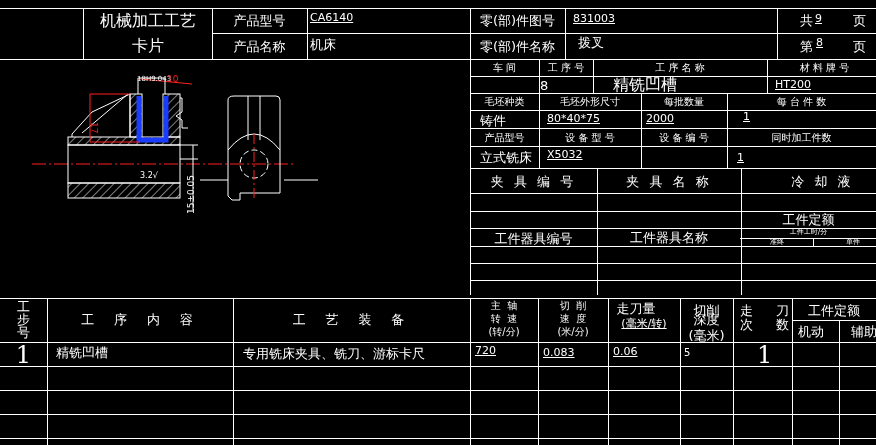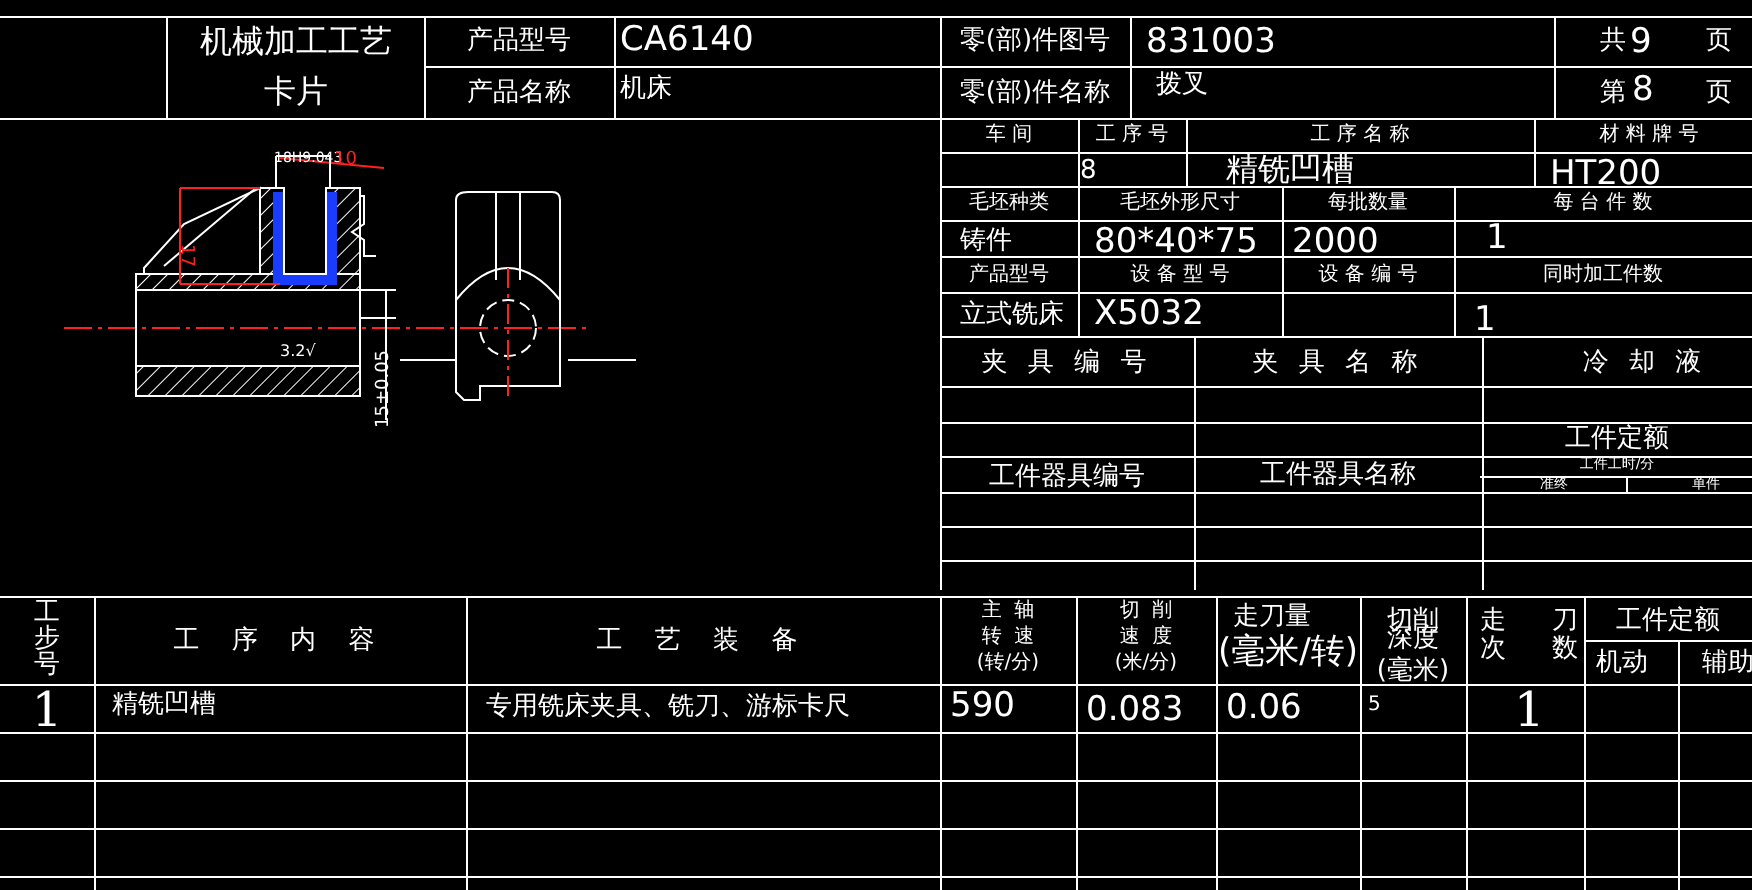--- a/index.html
+++ b/index.html
@@ -3,25 +3,25 @@
 <meta charset="utf-8">
 <style>
   html,body{margin:0;padding:0;background:#000;}
   body{width:876px;height:445px;position:relative;overflow:hidden;color:#fff;font-family:"DejaVu Sans",sans-serif;}
   .ln{position:absolute;background:#fff;}
   .h{height:1px;}
   .v{width:1px;}
   .t{position:absolute;white-space:nowrap;color:#fff;line-height:1;}
   .c{text-align:center;}
   .s10{font-size:10px;}
-  .s11{font-size:17px;}
+  .s11{font-size:11px;text-decoration:underline;}
   .s12{font-size:13px;}
   .s13{font-size:13px;}
   .s16{font-size:16px;}
-  .sp{letter-spacing:6px;}
+  .sp{letter-spacing:6px;font-family:Liberation Mono, monospace;}
   svg{position:absolute;left:0;top:0;}
 </style>
 </head>
 <body>
 
 <svg width="470" height="300" viewBox="0 0 470 300">
   <defs>
     <pattern id="hatch" width="6" height="6" patternUnits="userSpaceOnUse" patternTransform="rotate(45)">
       <line x1="0" y1="0" x2="0" y2="6" stroke="#fff" stroke-width="1"></line>
     </pattern>
@@ -188,17 +188,17 @@
 <div class="t s12" style="left:776px;top:304px">刀</div>
 <div class="t s12" style="left:740px;top:318px">次</div>
 <div class="t s12" style="left:776px;top:318px">数</div>
 <div class="t c s12" style="left:792px;top:304px;width:84px">工件定额</div>
 <div class="t s12" style="left:798px;top:325px">机动</div>
 <div class="t s12" style="left:851px;top:325px">辅助</div>
 
 <div class="t c" style="left:0;top:343px;width:47px;font-size:24px;font-family:'DejaVu Serif',serif">1</div>
 <div class="t s12" style="left:56px;top:346px">精铣凹槽</div>
 <div class="t s12" style="left:243px;top:347px">专用铣床夹具、铣刀、游标卡尺</div>
-<div class="t s11" style="left:475px;top:345px">590</div>
+<div class="t s11" style="left:475px;top:345px">720</div>
 <div class="t s11" style="left:543px;top:347px">0.083</div>
 <div class="t s11" style="left:613px;top:346px">0.06</div>
 <div class="t s10" style="left:684px;top:348px">5</div>
 <div class="t" style="left:757px;top:343px;font-size:24px;font-family:'DejaVu Serif',serif">1</div>
 
 </body></html>

